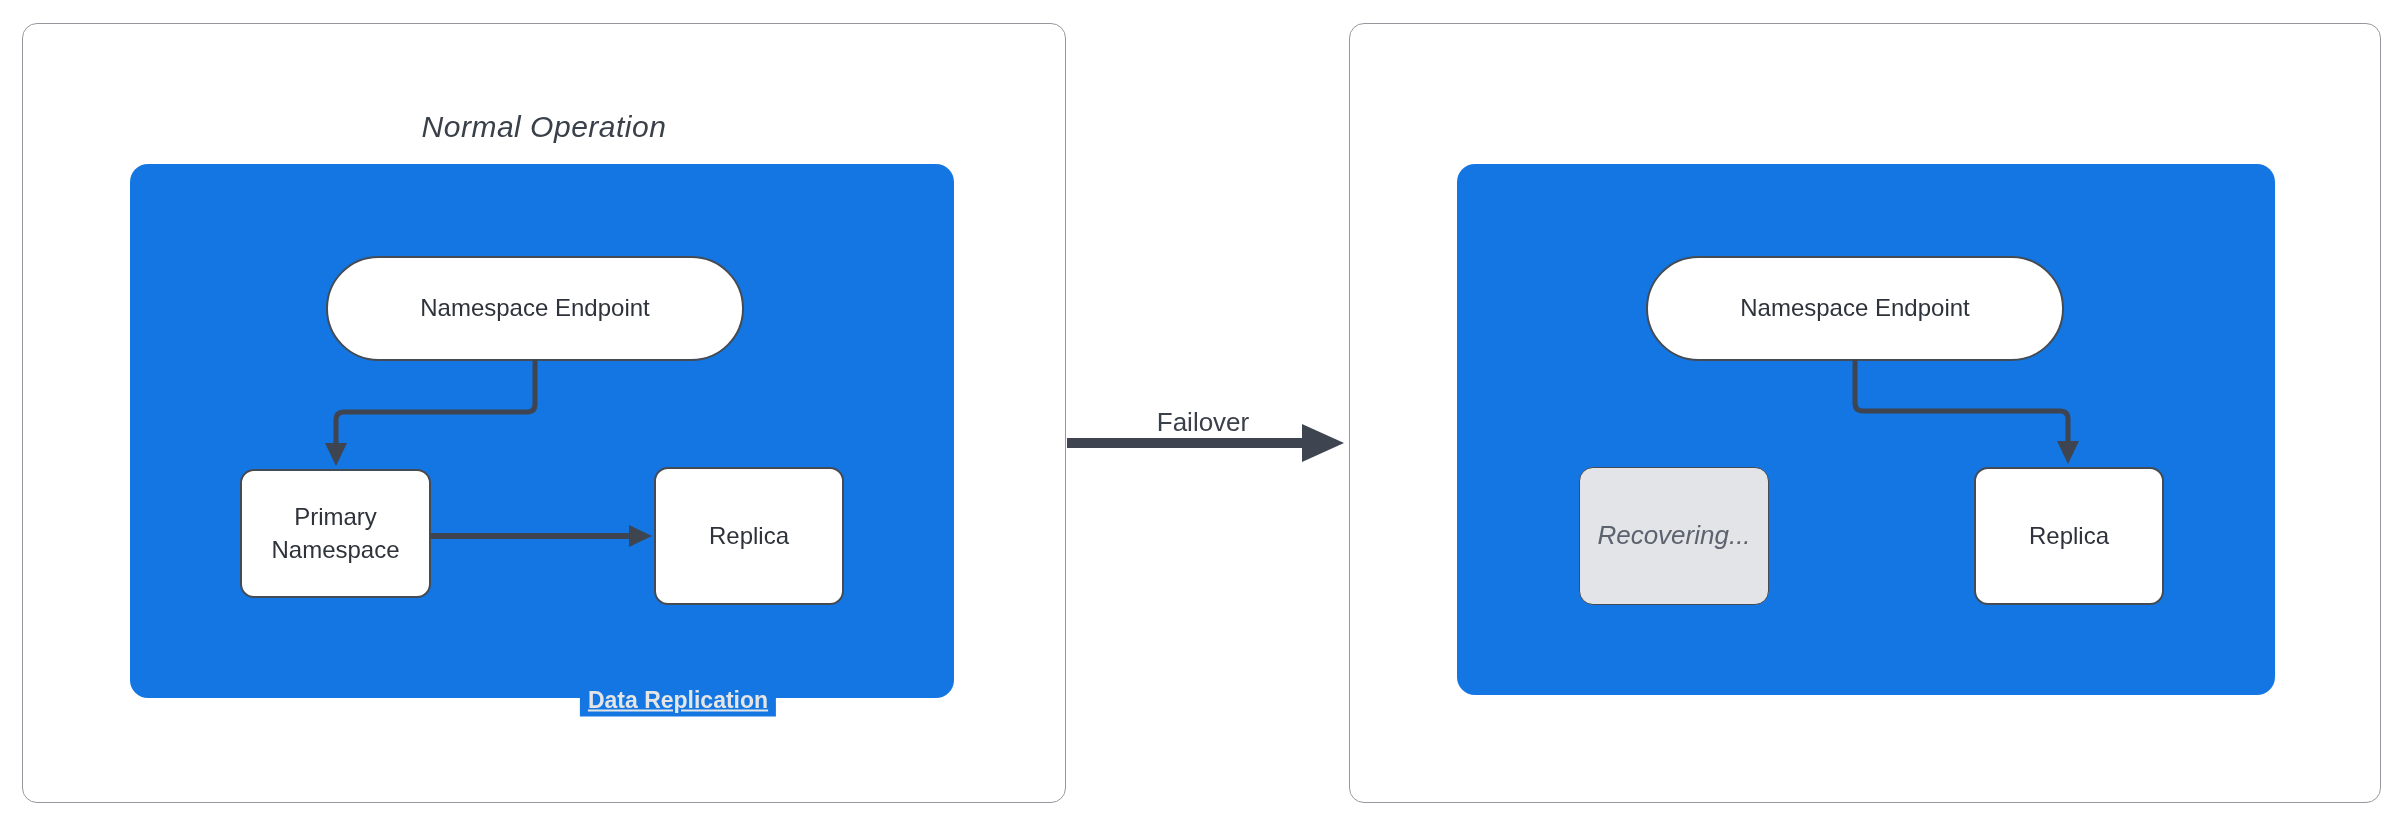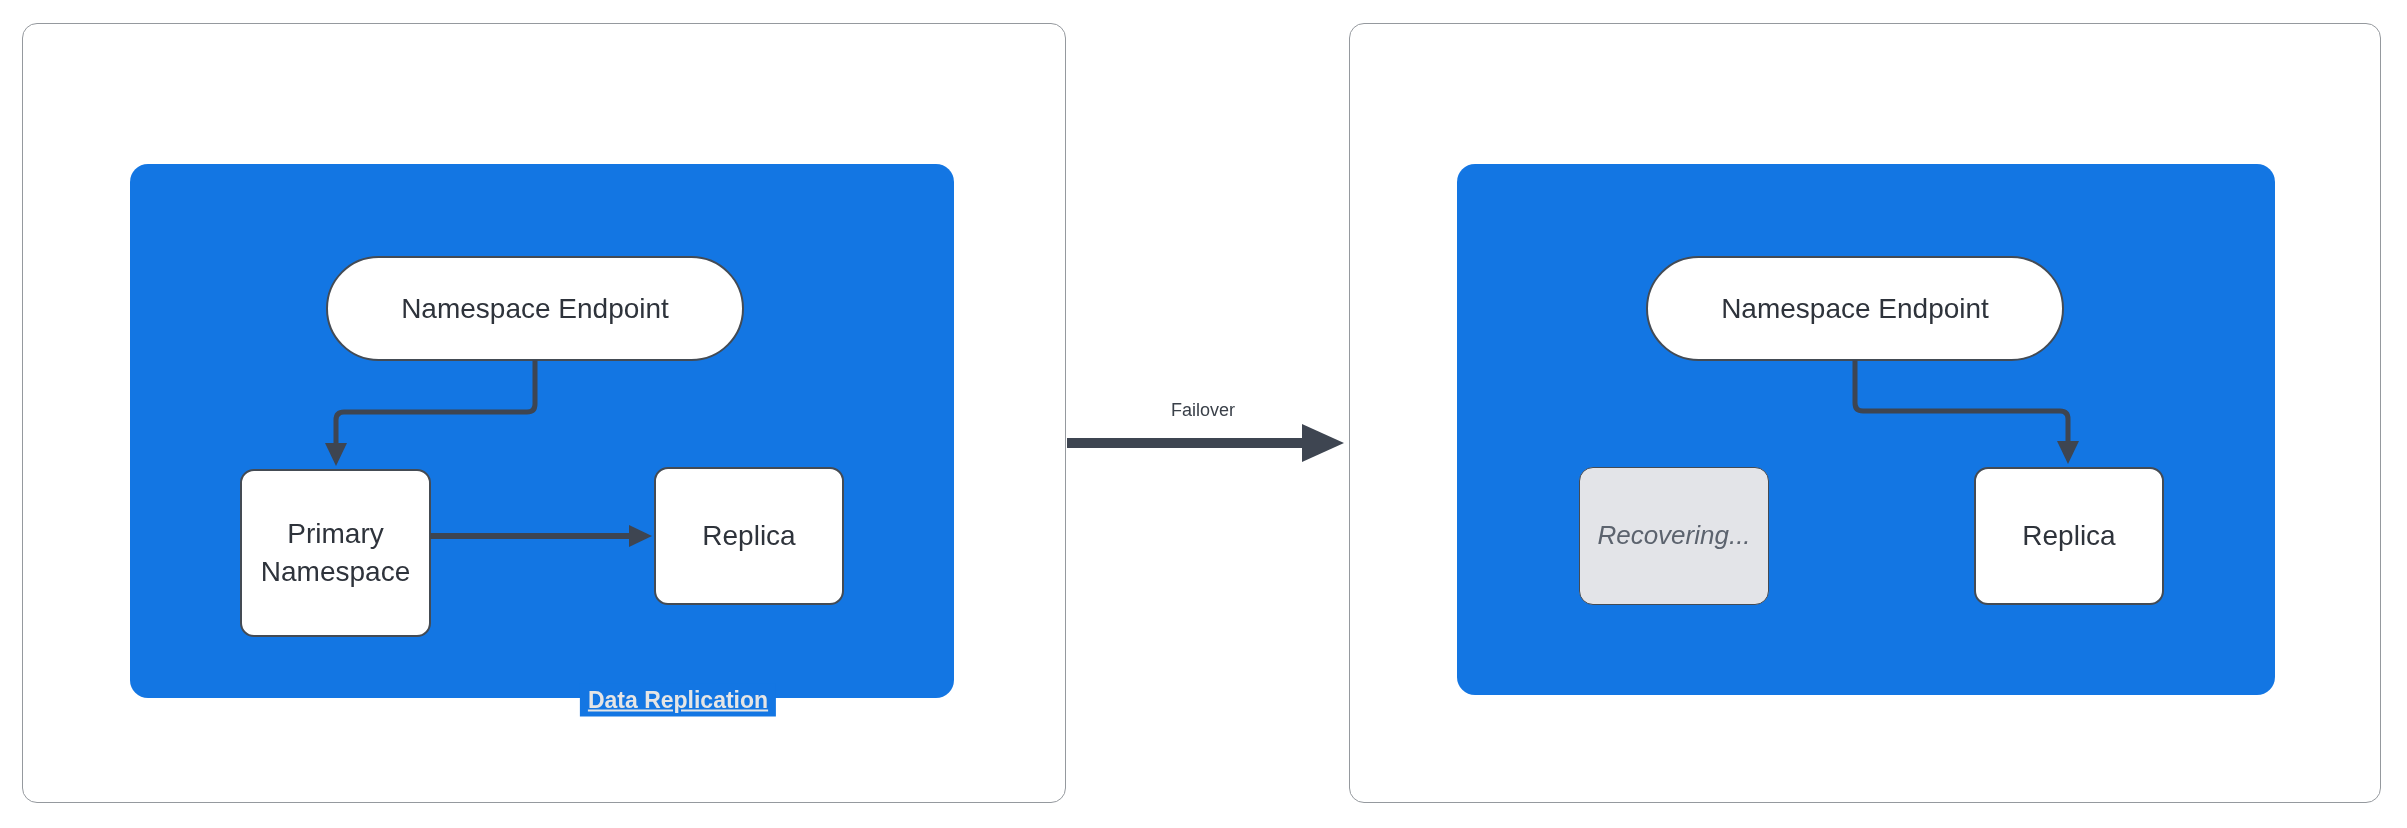--- a/index.html
+++ b/index.html
@@ -35,63 +35,64 @@
 
   .blue-container{
     position:absolute;background:var(--blue);border-radius:18px;
   }
   .blue-container.left{left:107px;top:140px;width:824px;height:534px;}
   .blue-container.right{left:107px;top:140px;width:818px;height:531px;}
 
   .node{
     position:absolute;display:flex;align-items:center;justify-content:center;
     text-align:center;background:#ffffff;border:2.5px solid var(--node-border);
-    color:var(--node-text);font-size:28px;line-height:1.35;
+    color:var(--node-text);font-size:24px;line-height:1.35;
   }
   .pill{border-radius:53px;}
   .box{border-radius:14px;}
   .node.muted{
     background:var(--muted-fill);border-width:1.5px;
     color:var(--muted-text);font-style:italic;font-size:26px;
   }
 
   
   .blue-container.left .pill{left:196px;top:92px;width:418px;height:105px;}
-  .blue-container.left .primary{left:110px;top:305px;width:191px;height:168px;padding:0 18px;justify-content:flex-end;}
+  .blue-container.left .primary{left:110px;top:305px;width:191px;height:129px;padding:0 18px;justify-content:flex-end;}
   .blue-container.left .replica{left:524px;top:303px;width:190px;height:138px;}
 
   
   .blue-container.right .pill{left:189px;top:92px;width:418px;height:105px;}
   .blue-container.right .recovering{left:122px;top:303px;width:190px;height:138px;}
   .blue-container.right .replica{left:517px;top:303px;width:190px;height:138px;}
 
   .edge-label{
     position:absolute;transform:translate(-50%,-50%);
     white-space:nowrap;
   }
   .replication-label{
     left:548px;top:536px;background:var(--blue);color:#e5e5e5;
     font-weight:bold;font-size:23px;padding:3px 8px;text-decoration:underline;
   }
   .failover-label{
-    left:1203px;top:410px;color:var(--title-text);font-size:18px;background:transparent;
+    left:1203px;top:422px;color:var(--title-text);font-size:26px;background:transparent;
   }
 
   svg.overlay{position:absolute;inset:0;width:2407px;height:828px;pointer-events:none;}
   .connector{fill:none;stroke:var(--connector);stroke-width:5;}
   .edge-line{fill:none;stroke:var(--connector);stroke-width:6;}
   .thick-arrow{fill:none;stroke:var(--connector);stroke-width:10;}
   .arrowhead{fill:var(--connector);stroke:none;}
 </style>
 </head>
 <body>
 
 <div class="canvas">
 
   <div class="panel left">
+    <div class="panel-title">Normal Operation</div>
     <div class="blue-container left">
       <div class="node pill">
         <span>Namespace Endpoint</span>
       </div>
       <div class="node box primary">
         <span>Primary Namespace</span>
       </div>
       <div class="node box replica">
         <span>Replica</span>
       </div>

